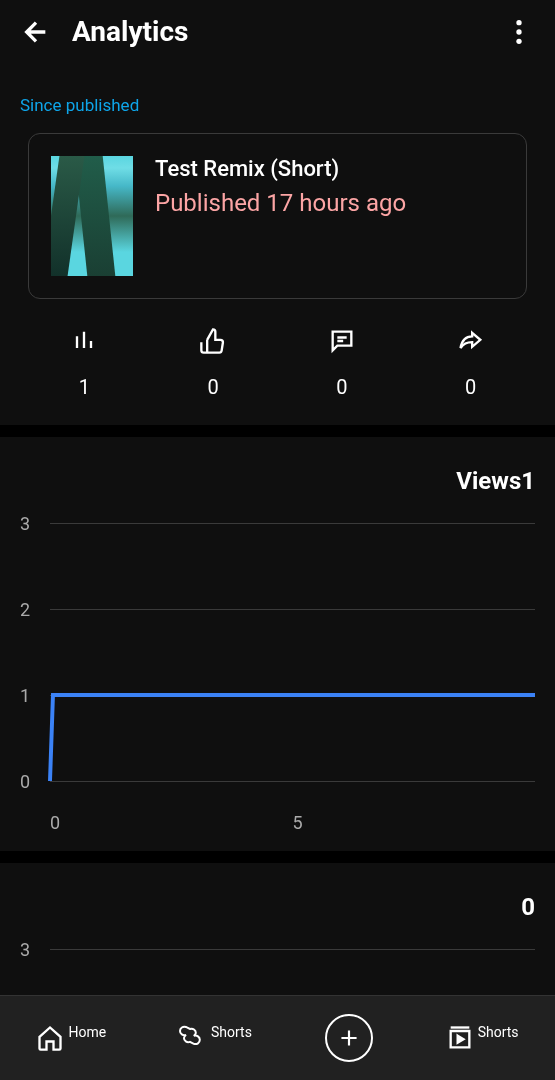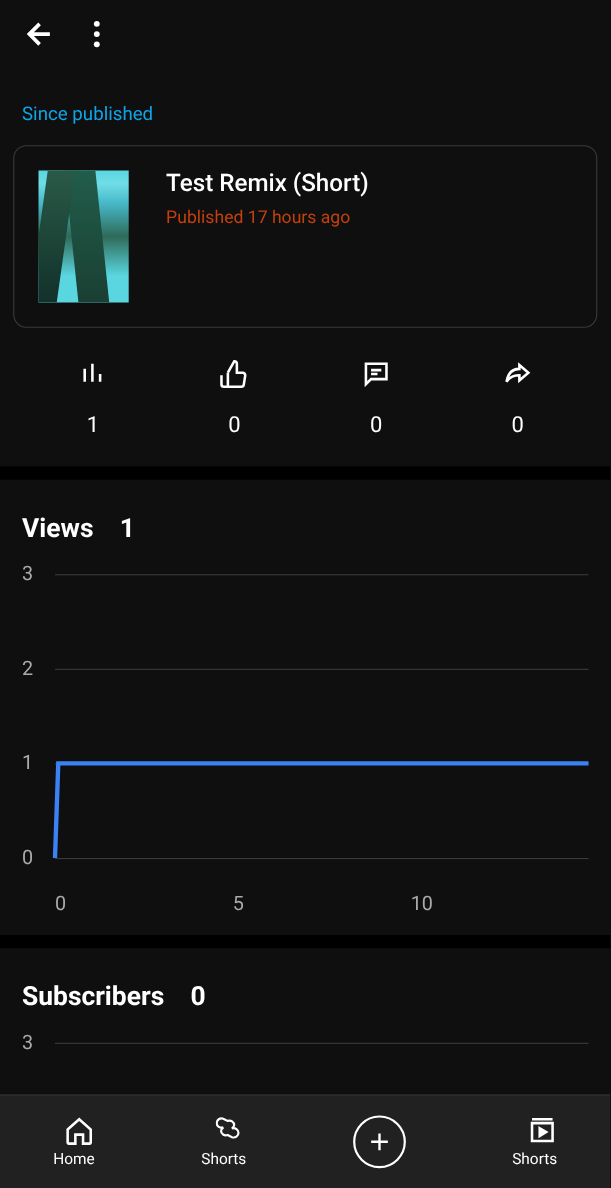--- a/index.html
+++ b/index.html
@@ -19,48 +19,48 @@
       padding: 15px 20px;
       gap: 20px;
     }
     .back-btn { width: 32px; height: 32px; display:flex; align-items:center; justify-content:center; cursor:pointer; }
     .title { font-size: 28px; font-weight: 700; flex: 1; }
     .more-btn { width: 32px; height: 32px; display:flex; align-items:center; justify-content:center; cursor:pointer; }
     
     .since { color: #0ea5e9; font-size: 17px; padding: 32px 20px 18px; }
     
     .card {
-      margin: 0 12px;
+      margin: 0 28px;
       border: 1px solid #3a3a3a;
       border-radius: 12px;
       padding: 22px;
       display: flex;
-      gap: 34px;
+      gap: 22px;
     }
     .thumb {
       width: 82px;
       height: 120px;
       background: linear-gradient(180deg, #5ad6e0 0%, #6fdde6 10%, #46b8c8 25%, #2f6a58 50%, #5ad6e0 80%);
       position: relative;
       overflow: hidden;
     }
     .thumb::before { content:''; position:absolute; left:30px; top:0; width:28px; height:120px; background:linear-gradient(180deg,#215d4a,#1a3f33); transform:skewX(6deg); }
     .thumb::after { content:''; position:absolute; left:0; top:0; width:25px; height:120px; background:linear-gradient(180deg,#2a5a47,#12312a); transform:skewX(-8deg); }
     .card-title { font-size: 22px; font-weight: 500; margin-bottom: 8px; }
-    .card-sub { color: #c2410c; font-size: 16px; }
+    .card-sub { color: #fca5a5; font-size: 24px; }
     
     .stats { display: flex; justify-content: space-around; padding: 28px 20px 26px; }
     .stat { display: flex; flex-direction: column; align-items: center; gap: 20px; }
     .stat svg { width: 28px; height: 28px; }
     .stat .val { font-size: 20px; }
     
     .divider { height: 12px; background: #000; }
     
     .section { padding: 30px 20px 0; }
-    .section-head { display:flex; justify-content:flex-start; align-items:center; margin-bottom: 28px; gap: 24px;}
+    .section-head { display:flex; justify-content:flex-end; align-items:center; margin-bottom: 28px;}
     .section-title { font-size: 24px; font-weight: 700; }
     .section-value { font-size: 24px; font-weight: 700; }
     
     .chart { position: relative; height: 310px; padding-left: 30px;}
     .y-label { position:absolute; left:0; font-size:18px; color:#aaa; transform:translateY(-50%);}
     .grid-line { position:absolute; left:30px; right:0; height:1px; background:#3a3a3a;}
     .x-labels { display:flex; position:absolute; bottom:0; left:30px; right:0; font-size:18px; color:#aaa;}
     .x-label { flex:1; }
     .plot { position:absolute; left:30px; right:0; top:0; height:258px; }
     .plot svg { width:100%; height:100%; overflow:visible;}
@@ -71,34 +71,35 @@
       position: absolute;
       bottom: 0;
       left:0; right:0;
       height: 85px;
       background: #212121;
       border-top: 1px solid #333;
       display:flex;
       justify-content: space-around;
       align-items:center;
     }
-    .nav-item { display:flex; flex-direction:column; align-items:flex-end; gap:4px; font-size:14px; cursor:pointer; position:relative;}
+    .nav-item { display:flex; flex-direction:row; align-items:flex-start; gap:4px; font-size:14px; cursor:pointer; position:relative;}
     .nav-item svg { width:28px; height:28px;}
     .create-btn { width:48px; height:48px; border:2px solid #fff; border-radius:50%; display:flex; align-items:center; justify-content:center; cursor:pointer;}
     .badge { width:10px; height:10px; background:#ff0000; border-radius:50%; position:absolute; top:-3px; right:6px;}
   </style>
 </head>
 <body>
 
 <div class="header">
   <div class="back-btn">
     <svg viewBox="0 0 24 24" fill="none" stroke="#fff" stroke-width="2.5">
         <path d="M19 12H5M12 5l-7 7 7 7"></path>
       </svg>
   </div>
+  <div class="title">Analytics</div>
   <div class="more-btn">
     <svg viewBox="0 0 24 24" fill="#fff">
         <circle cx="12" cy="5" r="2"></circle>
         <circle cx="12" cy="12" r="2"></circle>
         <circle cx="12" cy="19" r="2"></circle>
       </svg>
   </div>
 </div>
 
 <div class="since">Since published</div>
@@ -156,30 +157,28 @@
     <span class="y-label" style="top:258px">0</span>
     <div class="grid-line" style="top:258px"></div>
     <div class="plot">
       <svg viewBox="0 0 490 258" preserveAspectRatio="none">
         <polyline points="0,258 3,172 490,172" fill="none" stroke="#3b82f6" stroke-width="4"></polyline>
       </svg>
     </div>
     <div class="x-labels">
       <div class="x-label">0</div>
       <div class="x-label">5</div>
-      <div class="x-label">10</div>
     </div>
   </div>
 </div>
 
 <div class="divider" style="margin-top:18px"></div>
 
 <div class="sub-section">
   <div class="section-head">
-    <div class="section-title">Subscribers</div>
     <div class="section-value">0</div>
   </div>
   <div style="position:relative; padding-left:30px;">
     <span class="y-label" style="top:0; position:absolute; left:0;">3</span>
     <div class="grid-line" style="position:relative; top:0; left:0;"></div>
   </div>
 </div>
 
 <div class="bottom-nav">
   <div class="nav-item">

